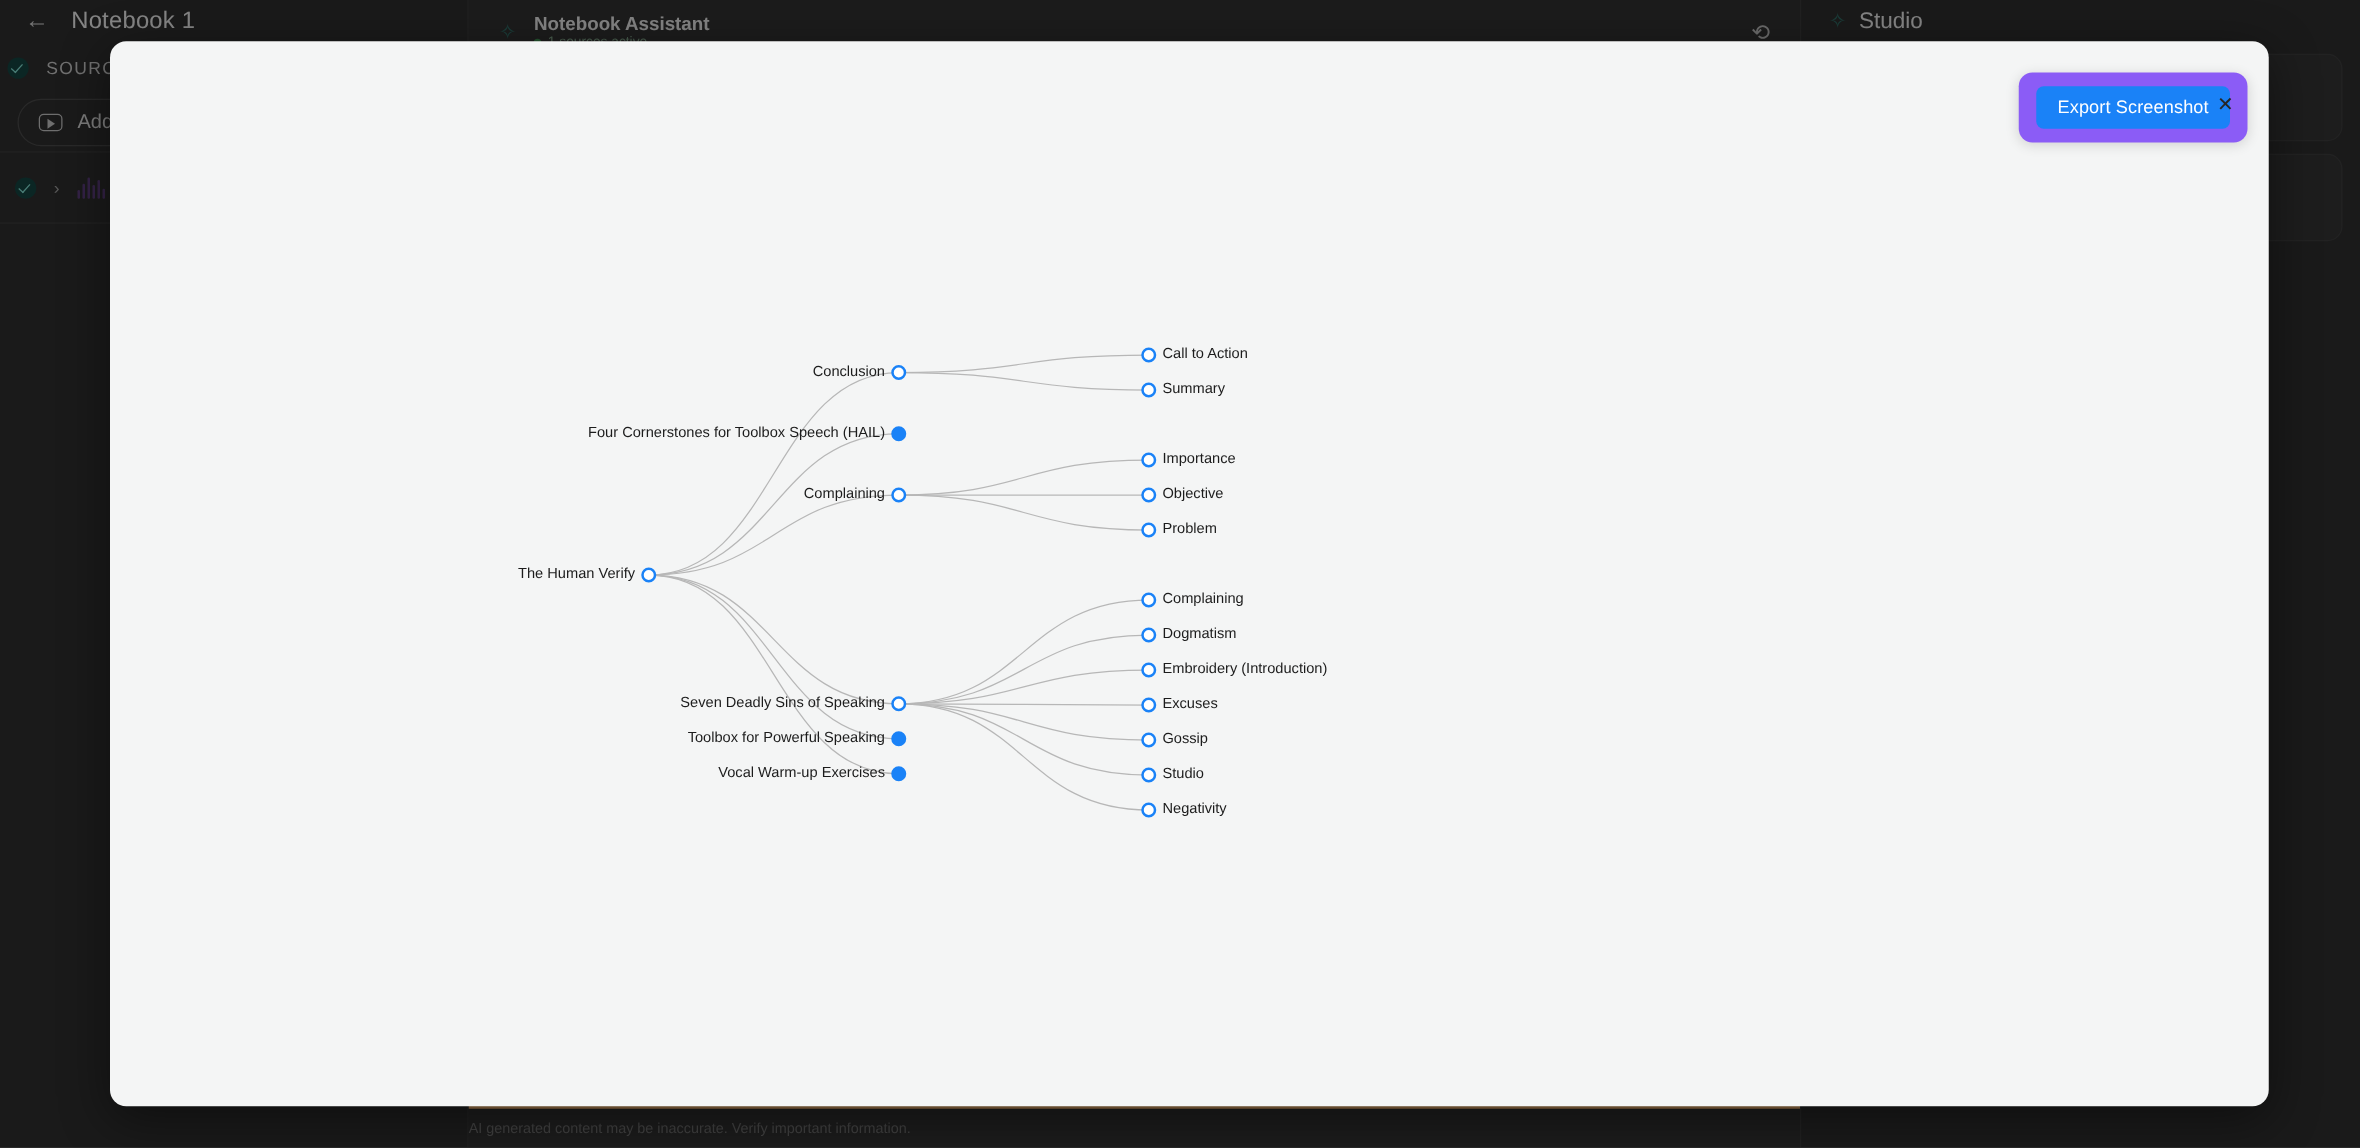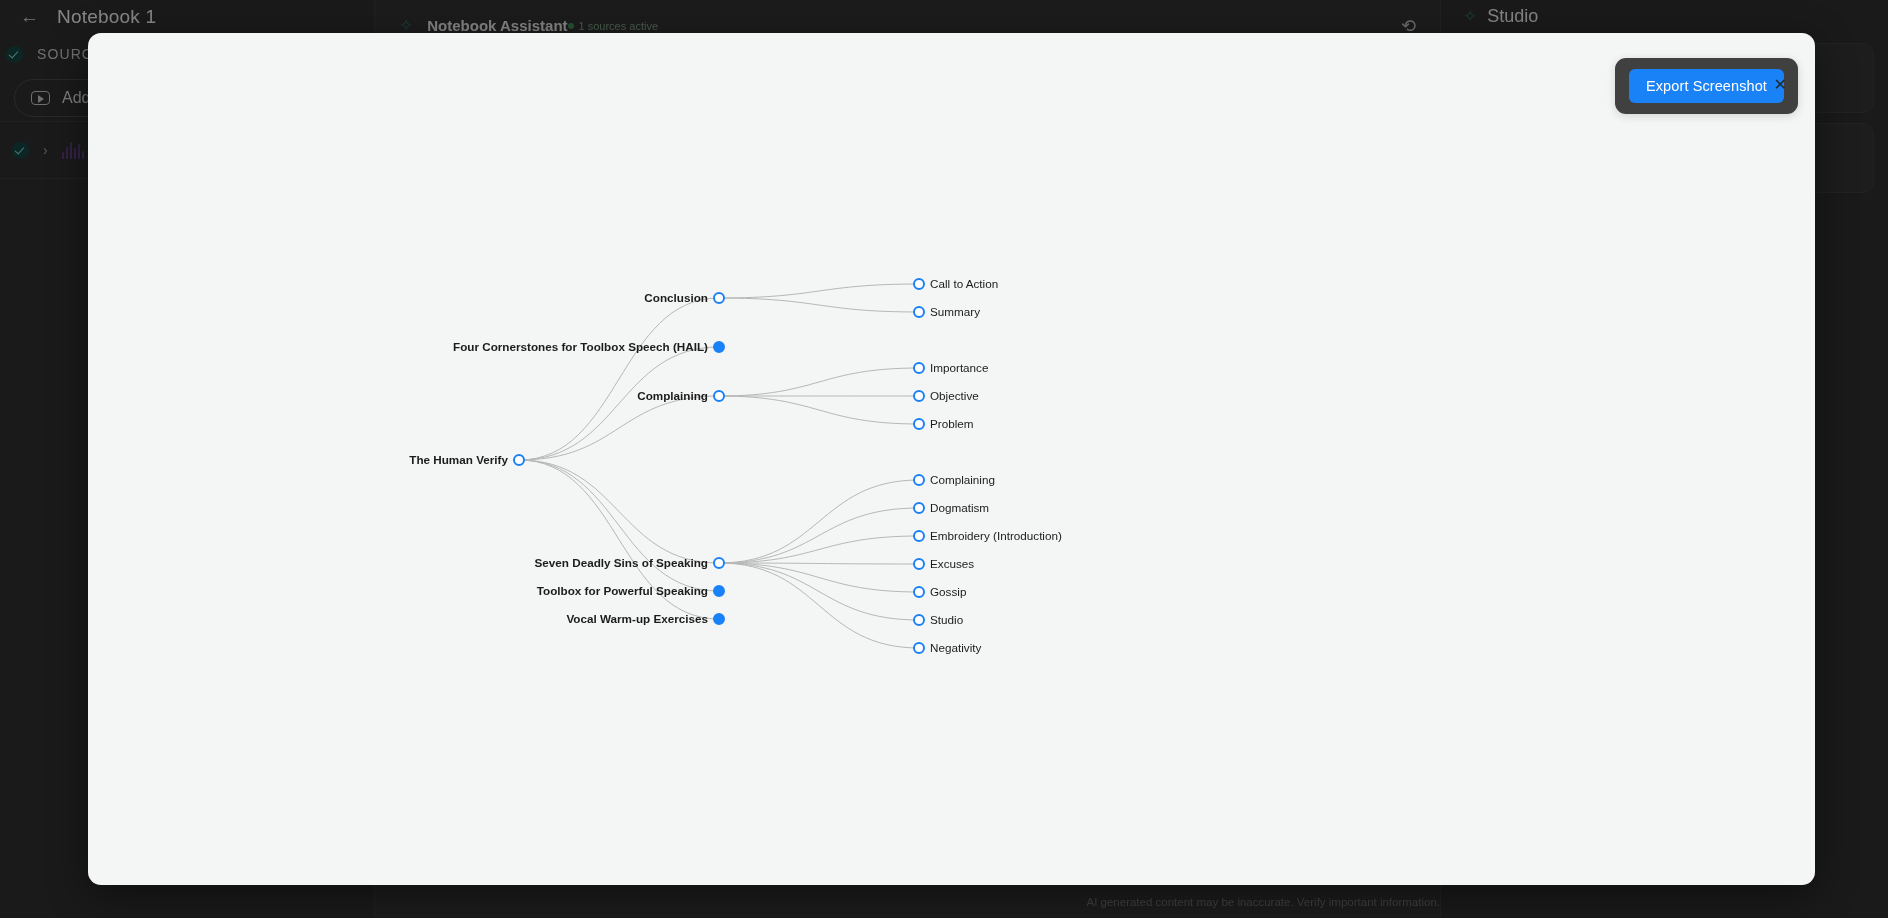--- a/index.html
+++ b/index.html
@@ -71,30 +71,30 @@
   .src-text { display: flex; flex-direction: column; gap: 2px; }
   .src-title { font-size: 14px; color: #d8d8d8; }
   .src-sub { font-size: 11px; color: #8e8e8e; }
 
   
   .chat-header {
     height: 52px; display: flex; align-items: center; gap: 14px;
     padding: 0 24px; border-bottom: 1px solid #3b3b3b;
   }
   .spark { color: #2f6b64; font-size: 17px; line-height: 1; }
-  .chat-titles { display: flex; }
+  .chat-titles { display: flex; flex-direction: column; }
   .chat-title { font-size: 15px; color: #e4e4e4; font-weight: 600; }
   .chat-sub { font-size: 11px; color: #7d9f85; display: flex; align-items: center; gap: 5px; }
   .dot-green { width: 6px; height: 6px; border-radius: 50%; background: #3f8f52; display:inline-block; }
   .refresh-icon { margin-left: auto; color: #b9b9b9; font-size: 18px; }
 
   .chat-footer {
     position: absolute; left: 375px; right: 448px; bottom: 0; height: 36px;
-    display: flex; align-items: center; justify-content: flex-end;
-    background: #313131; border-top: 3px solid #fdba74;
+    display: flex; align-items: center; justify-content: flex-start;
+    background: #313131; border-top: 5px solid #fdba74;
   }
   .chat-footer span { font-size: 11.5px; color: #6f6f6f; }
 
   
   .studio-header {
     height: 33px; display: flex; align-items: center; gap: 10px; padding: 0 22px;
   }
   .studio-title { font-size: 18px; color: #e3e3e3; text-align: center; }
   .studio-card {
     margin: 10px 14px; height: 70px; border-radius: 12px;
@@ -108,21 +108,21 @@
     position: absolute; left: 88px; top: 33px;
     width: 1727px; height: 852px;
     background: #f4f5f5; border-radius: 13px;
     box-shadow: 0 10px 40px rgba(0,0,0,.45);
     overflow: hidden;
   }
 
   
   #export-card {
     position: absolute; right: 17px; top: 25px;
-    background: #404040; border-radius: 11px;
+    background: #8b5cf6; border-radius: 11px;
     padding: 11px 14px; box-shadow: 0 2px 10px rgba(0,0,0,.14); margin-left: 48px;
   }
   #export-btn {
     background: #1a82f7; color: #ffffff; border: none;
     border-radius: 6px; padding: 9px 17px;
     font-size: 14.5px; font-family: "Liberation Sans", sans-serif;
     cursor: pointer; white-space: nowrap; letter-spacing: .1px;
   }
   #cursor-mark {
     position: absolute; right: 28px; top: 44px;
@@ -142,21 +142,21 @@
     box-sizing: border-box; cursor: pointer;
   }
   .node-circle.open   { background: #ffffff; border: 2.2px solid #1a82f7; }
   .node-circle.closed { background: #1a82f7; border: 2.2px solid #1a82f7; }
 
   .node-label {
     position: absolute; top: 50%; transform: translateY(-50%);
     font-size: 11.7px; color: #1c1c1c; white-space: nowrap;
     font-family: "Liberation Sans", sans-serif; line-height: 1.1;
   }
-  .node.side-left  .node-label { right: 11px; text-align: left; font-weight: bold; }
+  .node.side-left  .node-label { right: 11px; text-align: left; }
   .node.side-right .node-label { left: 11px; text-align: center; }
 </style>
 </head>
 <body>
 
 <div id="app-backdrop">
   <div class="bg-columns">
 
     <div class="col-sources">
       <div class="nb-header">

